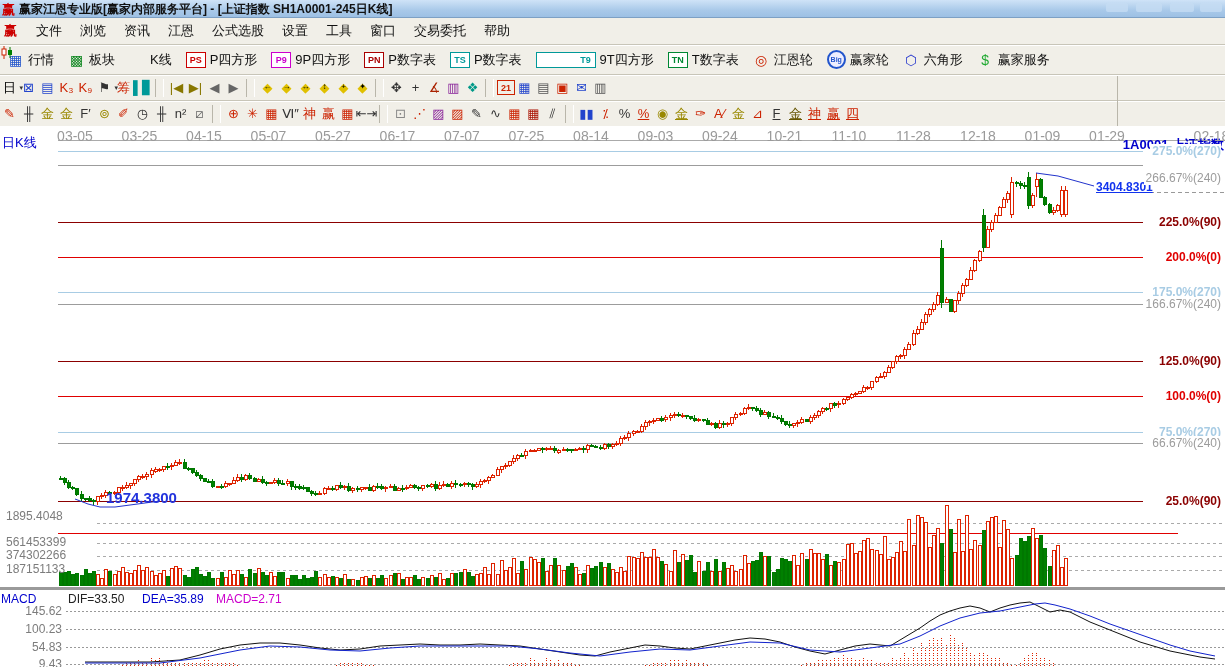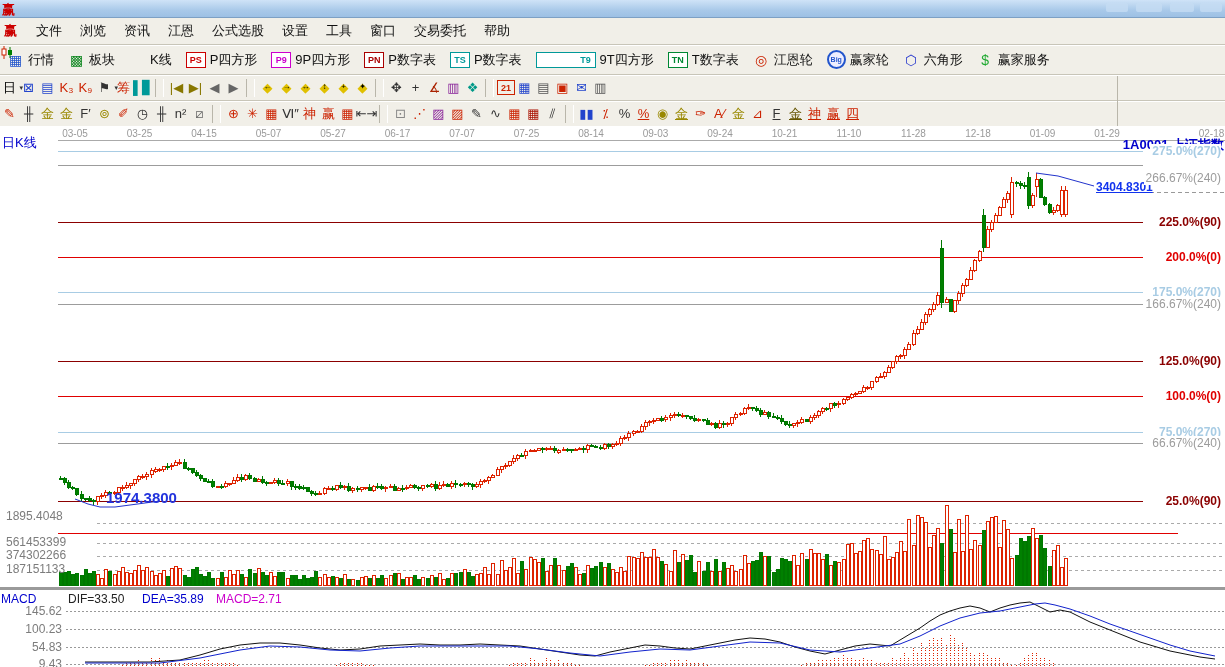--- a/index.html
+++ b/index.html
@@ -26,37 +26,38 @@
   .g-icon{display:inline-flex;align-items:center;justify-content:center;width:17px;height:16px;font-size:14px;line-height:16px;}
   .bigc{display:inline-flex;align-items:center;justify-content:center;width:15px;height:15px;border:2px solid #2255cc;
     border-radius:50%;font-size:7px;font-weight:bold;color:#2255cc;background:#eef;}
   .ticon{position:relative;display:inline-flex;align-items:center;justify-content:center;
     width:19px;height:20px;font-size:13px;cursor:default;}
   .ticon i{position:absolute;font-style:normal;font-size:8px;color:#000;left:0;right:0;top:4px;text-align:center;}
   .ticon .dd{position:absolute;right:-4px;top:6px;font-size:7px;color:#333;}
   .tsep{width:7px;height:18px;border-left:1px solid #b9b6aa;border-right:1px solid #fff;margin:0 3px;}
   .u{text-decoration:underline;}
   #chart{left:0;top:126px;width:1225px;height:541px;background:#fff;}
-  .datelbl{position:absolute;top:128px;font-size:10px;color:#9a9a9a;transform:translateX(-50%);white-space:nowrap;}
+  .datelbl{position:absolute;top:128px;font-size:14px;color:#9a9a9a;transform:translateX(-50%);white-space:nowrap;}
   .gannlbl{position:absolute;right:4px;font-size:12px;font-weight:bold;white-space:nowrap;background:#fff;padding-left:2px;}
   .sclbl{position:absolute;font-size:12px;color:#7c7c7c;white-space:nowrap;}
   #klabel{left:2px;top:134px;font-size:13px;color:#0000cc;}
   #symlabel{right:1px;top:136px;font-size:13px;font-weight:bold;color:#0000cc;white-space:nowrap;}
   #lowlabel{left:106px;top:489px;font-size:15px;font-weight:bold;color:#2233dd;}
   #peaklabel{left:1096px;top:180px;font-size:12px;font-weight:bold;color:#1133ee;text-decoration:underline;}
   #volsep{left:0;top:586px;width:1225px;height:3px;background:#9a9a9a;border-top:1px solid #fff;}
   .macdhdr{position:absolute;top:592px;font-size:12px;white-space:nowrap;}
   #vdiv{left:1117px;top:76px;width:1px;height:50px;background:#b9b6aa;}
   svg{position:absolute;left:0;top:0;pointer-events:none;}
 </style>
 </head>
 <body>
 
 <div class="abs" id="titlebar">
   <span class="logo">赢</span>
+  <span id="title-text">赢家江恩专业版[赢家内部服务平台] - [上证指数  SH1A0001-245日K线]</span>
   <div class="blurctl" style="left:1106px;width:22px;"></div>
   <div class="blurctl" style="left:1136px;width:26px;"></div>
   <div class="blurctl" style="left:1170px;width:24px;"></div>
   <div class="blurctl" style="left:1200px;width:22px;"></div>
 </div>
 
 <div class="abs" id="menubar">
   <span class="logo">赢</span>
 <span class="menu-item">文件</span>
     <span class="menu-item">浏览</span>

